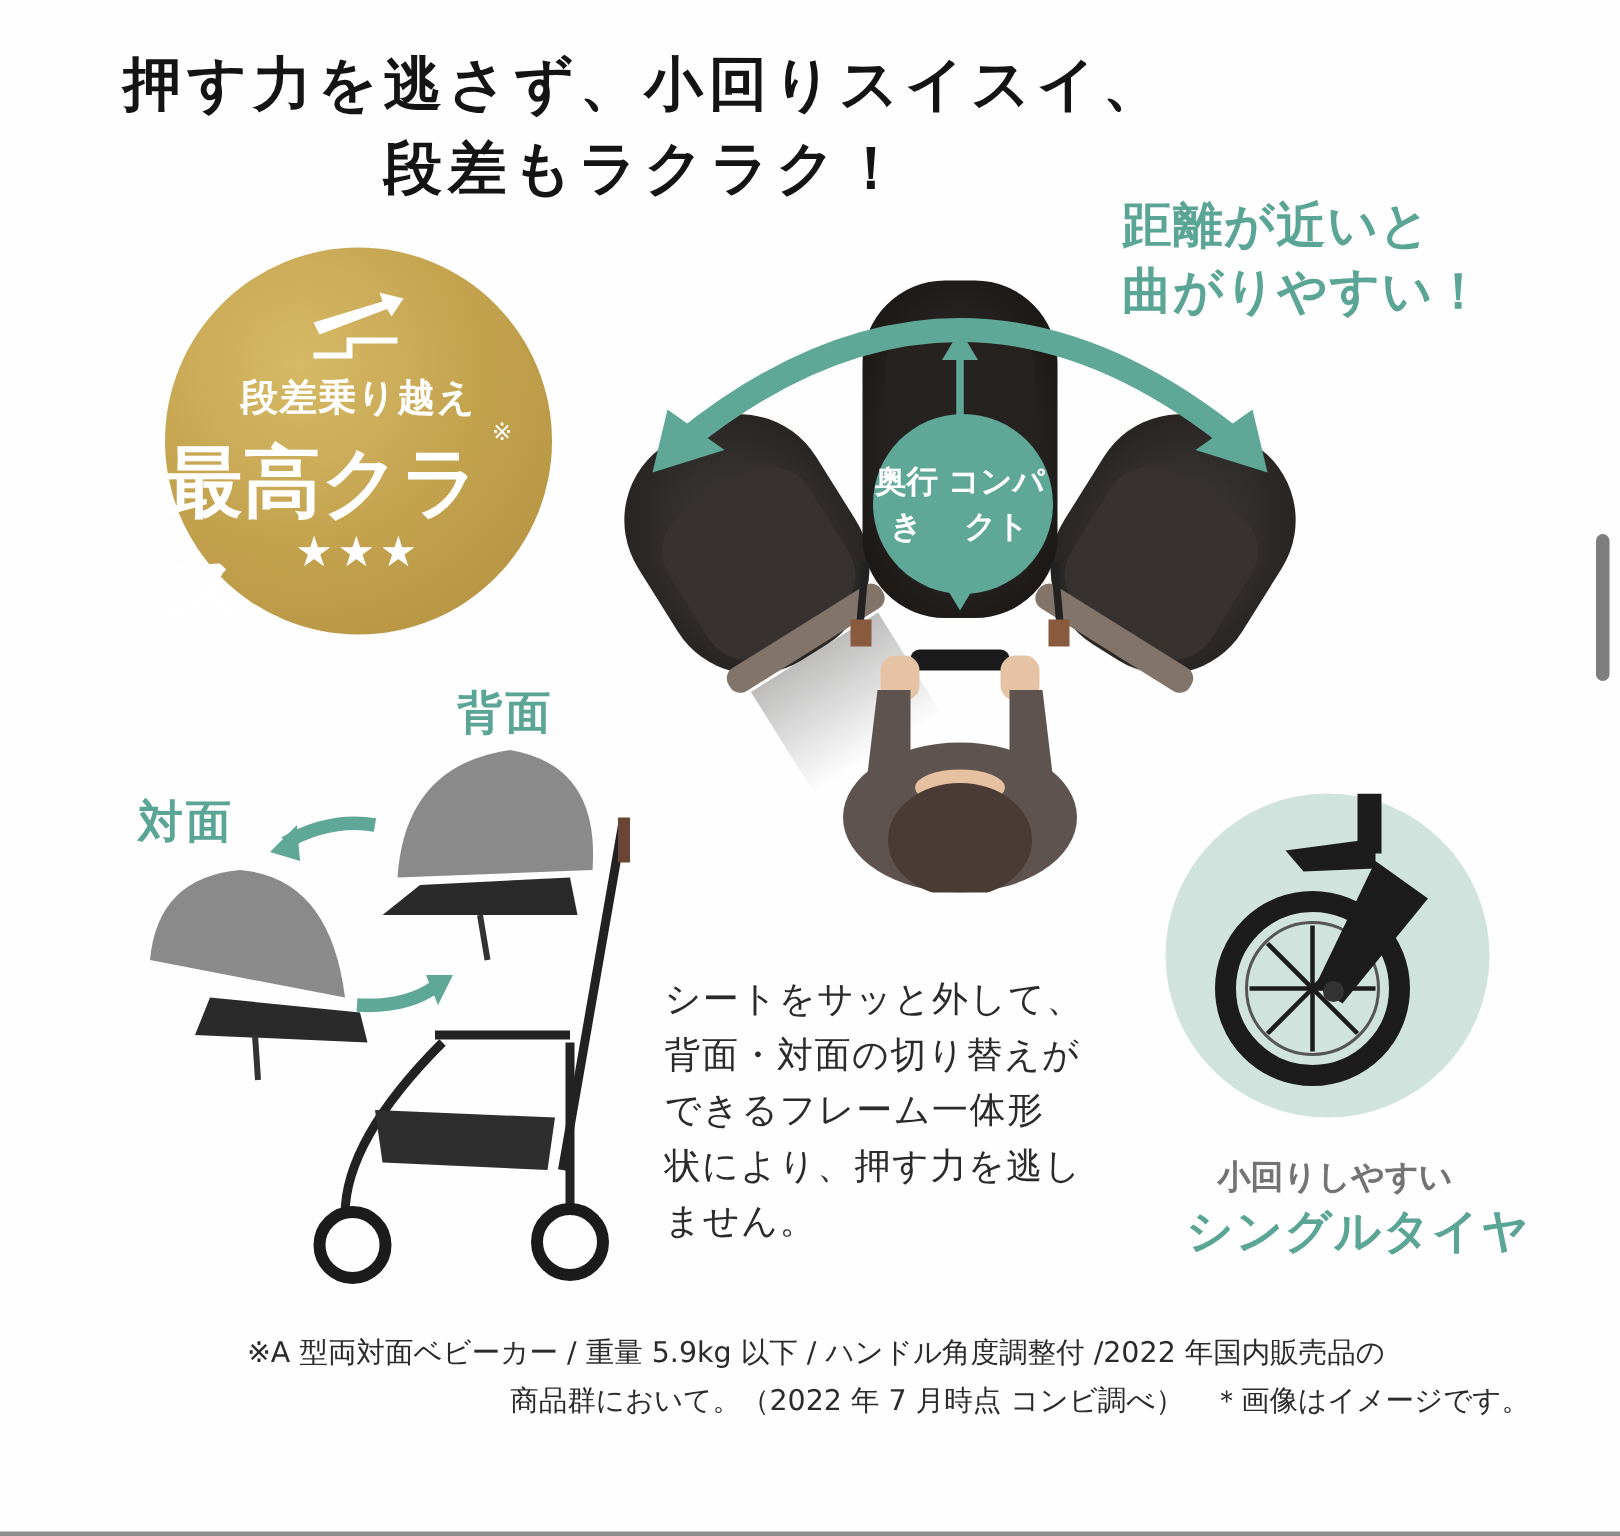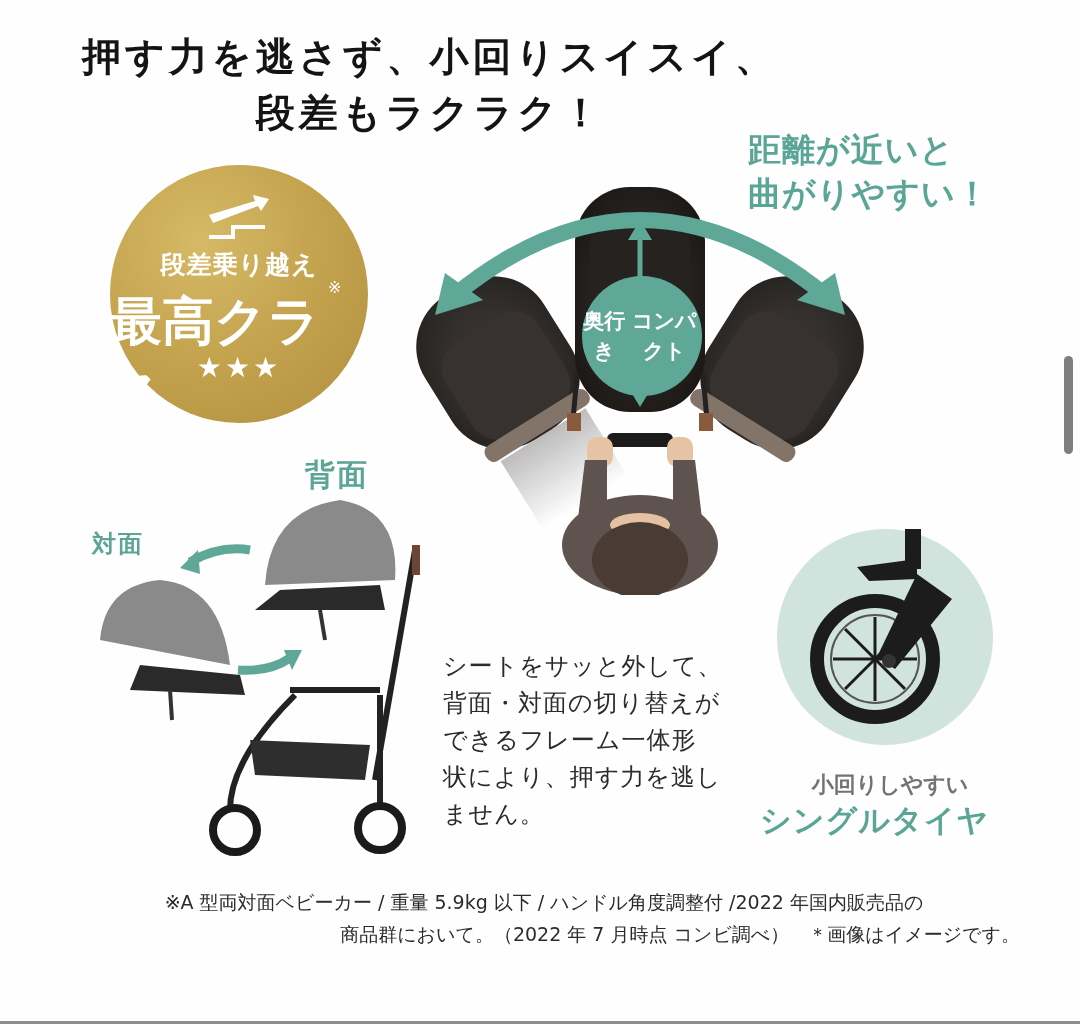--- a/index.html
+++ b/index.html
@@ -36,33 +36,33 @@
   .scene-top { left:395px; top:175px; width:490px; height:420px; }
   .compact-circle {
     left:582px; top:276px; width:120px; height:120px; border-radius:50%;
     background:#5fa898; color:#fff; text-align:center; font-weight:bold;
     display:flex; flex-direction:row; align-items:center; justify-content:center;
     font-size:21px; line-height:30px;
   }
 
   
   .label-rear { left:305px; top:455px; font-size:30px; letter-spacing:2px; }
-  .label-face { left:92px; top:528px; font-size:24px; letter-spacing:2px; }
+  .label-face { left:92px; top:528px; font-size:30px; letter-spacing:2px; }
 
   
   .desc {
     left:443px; top:648px; width:320px; font-size:24px; line-height:37px; color:#2b2b2b; letter-spacing:1px;
   }
 
   
   .wheel-circle {
     left:777px; top:529px; width:216px; height:216px; border-radius:50%; background:#d0e3dd;
   }
   .wheel-cap1 { left:770px; top:770px; width:240px; text-align:center; font-size:22px; font-weight:bold; color:#737373; }
-  .wheel-cap2 { left:760px; top:800px; width:260px; text-align:left; font-size:31px; letter-spacing:1px; }
+  .wheel-cap2 { left:760px; top:800px; width:260px; text-align:right; font-size:31px; letter-spacing:1px; }
 
   
   .footnote {
     left:60px; width:960px; top:886px; font-size:19px; line-height:32px; color:#2b2b2b; text-align:right;
   }
   .footnote div:first-child { text-align:center; padding-left:8px; }
 
   
   .scrollbar {
     left:1064px; top:356px; width:9px; height:98px; border-radius:5px; background:#7e7e7e;

